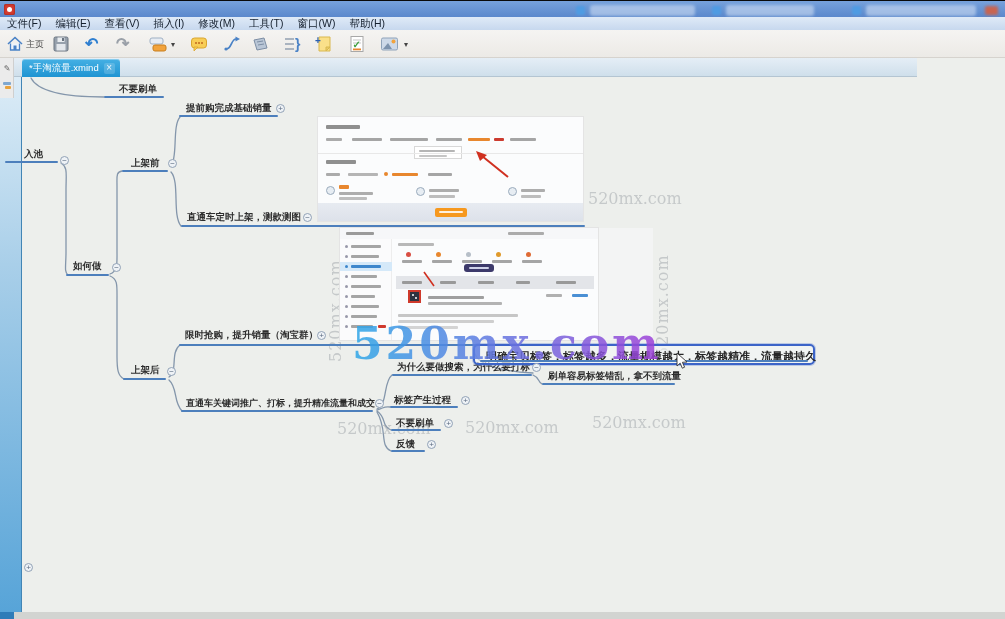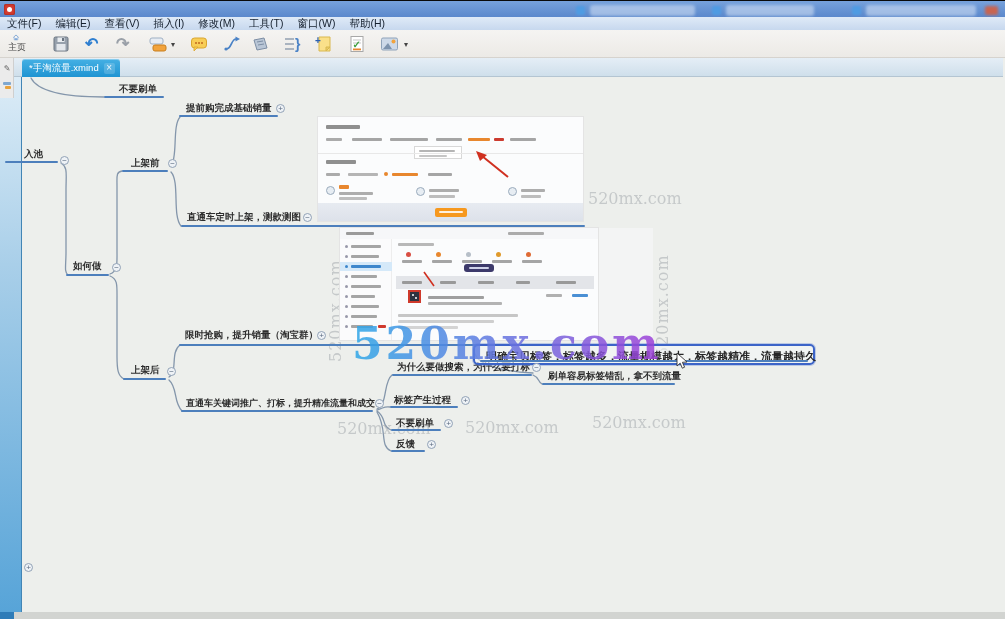--- a/index.html
+++ b/index.html
@@ -25,21 +25,21 @@
 
   
   .toolbar{position:absolute;left:0;top:30px;width:1005px;height:28px;
     background:linear-gradient(180deg,#f5f4f2,#eceae6);border-bottom:1px solid #d6d3ce;}
   .tbtn{position:absolute;top:4px;height:20px;display:flex;align-items:center;}
   .tlabel{font-size:9px;color:#4a4a4a;margin-left:2px;}
   .caret{font-size:8px;color:#444;}
   .uglyph{font-size:16px;font-weight:bold;line-height:18px;}
 
   
-  .tabbar{position:absolute;left:0;top:58px;width:1003px;height:19px;
+  .tabbar{position:absolute;left:0;top:58px;width:917px;height:19px;
     background:linear-gradient(180deg,#e5eef6,#cfdfeb);border-bottom:1px solid #b4c5d2;}
   .tab-active{position:absolute;left:22px;top:1px;height:18px;padding:0 5px 0 7px;
     background:linear-gradient(180deg,#45b0e4,#1f94d2);border-radius:3px 3px 0 0;
     display:flex;align-items:center;gap:5px;box-shadow:inset 0 1px 0 rgba(255,255,255,.35);}
   .tab-label{font-size:9.5px;color:#fff;white-space:nowrap;}
   .tab-close{font-size:10px;color:#eaf6ff;background:rgba(255,255,255,.18);border-radius:2px;
     width:11px;height:11px;line-height:10px;text-align:center;}
 
   
   .leftpanel{position:absolute;left:0;top:58px;width:14px;height:40px;background:#ebebeb;border-right:1px solid #cfcfcf;z-index:6;}
@@ -101,21 +101,21 @@
     <span class="menu-item">编辑(E)</span>
     <span class="menu-item">查看(V)</span>
     <span class="menu-item">插入(I)</span>
     <span class="menu-item">修改(M)</span>
     <span class="menu-item">工具(T)</span>
     <span class="menu-item">窗口(W)</span>
     <span class="menu-item">帮助(H)</span>
   </div>
 
   <div class="toolbar">
-    <div class="tbtn" style="left:6px;flex-direction:column;">
+    <div class="tbtn" style="left:6px;">
       <svg width="18" height="18" viewBox="0 0 18 18">
         <path d="M2,9 L9,2.5 L16,9" fill="none" stroke="#4a82c6" stroke-width="1.6"></path>
         <path d="M4.5,8.5 V15 H13.5 V8.5" fill="#eef4fb" stroke="#4a82c6" stroke-width="1.3"></path>
         <rect x="7.5" y="10.5" width="3" height="4.5" fill="#4a82c6"></rect>
       </svg>
       <span class="tlabel">主页</span>
     </div>
 
     <div class="tbtn" style="left:52px;">
       <svg width="18" height="18" viewBox="0 0 18 18">

